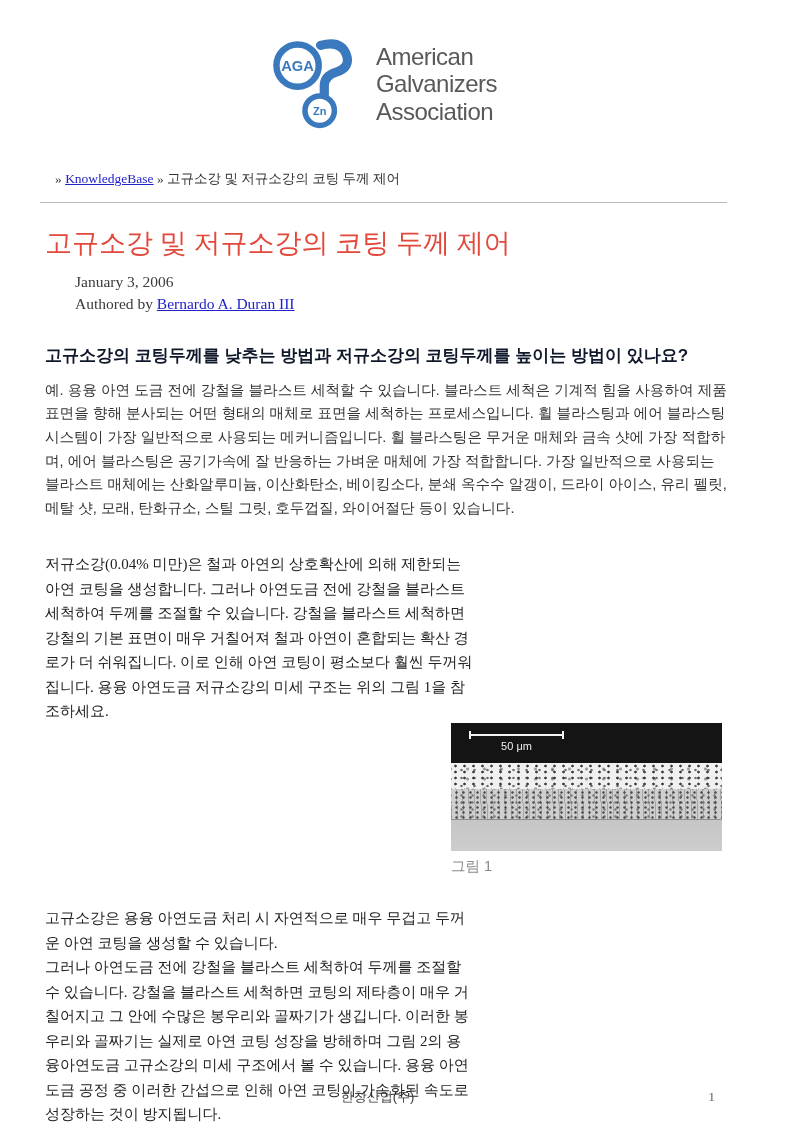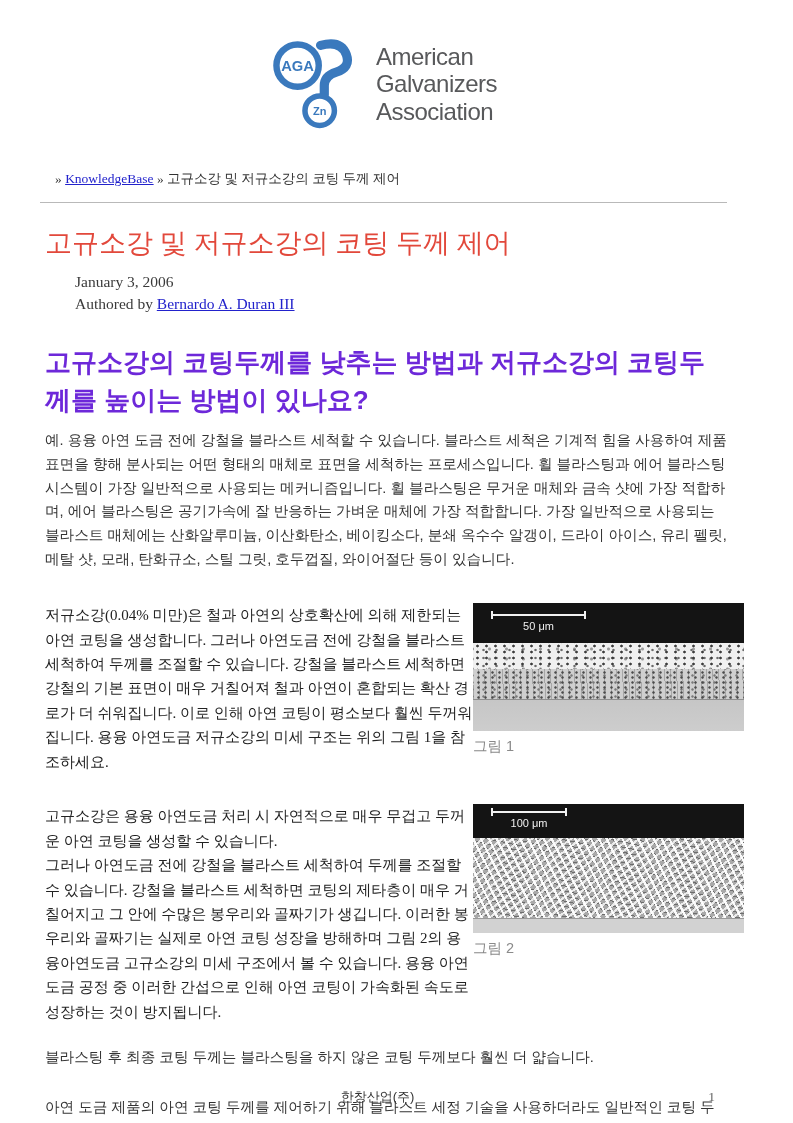--- a/index.html
+++ b/index.html
@@ -41,32 +41,33 @@
   .meta{
     margin:10px 40px 0 75px;
     font-family:var(--serif);
     font-size:15.5px;line-height:1.45;color:#3a3a3a;
   }
   .meta a{color:#2222cc;text-decoration:underline;cursor:pointer;}
   
   .question{
     margin:28px 45px 0 45px;
     font-family:var(--sans);
-    font-size:26px;font-weight:700;line-height:1.45;color:#6d28d9;
+    font-size:17px;font-weight:700;line-height:1.45;color:#0f172a;
   }
   
   .para{
     margin:10px 38px 0 45px;
     font-family:var(--sans);
     font-size:14.6px;line-height:1.62;color:#333;
     text-align:left;
   }
   .section{
     display:flex;align-items:flex-start;
     margin:32px 45px 0 45px;
+    flex-direction:column;
   }
   .section .col-text{
     width:428px;flex:0 0 auto;
     font-family:var(--serif);
     font-size:15px;line-height:1.63;color:#222;
     white-space:pre-line;
   }
   .section .col-fig{margin-left:auto;width:271px;flex:0 0 auto;}
   
   .micro{width:271px;overflow:hidden;}

